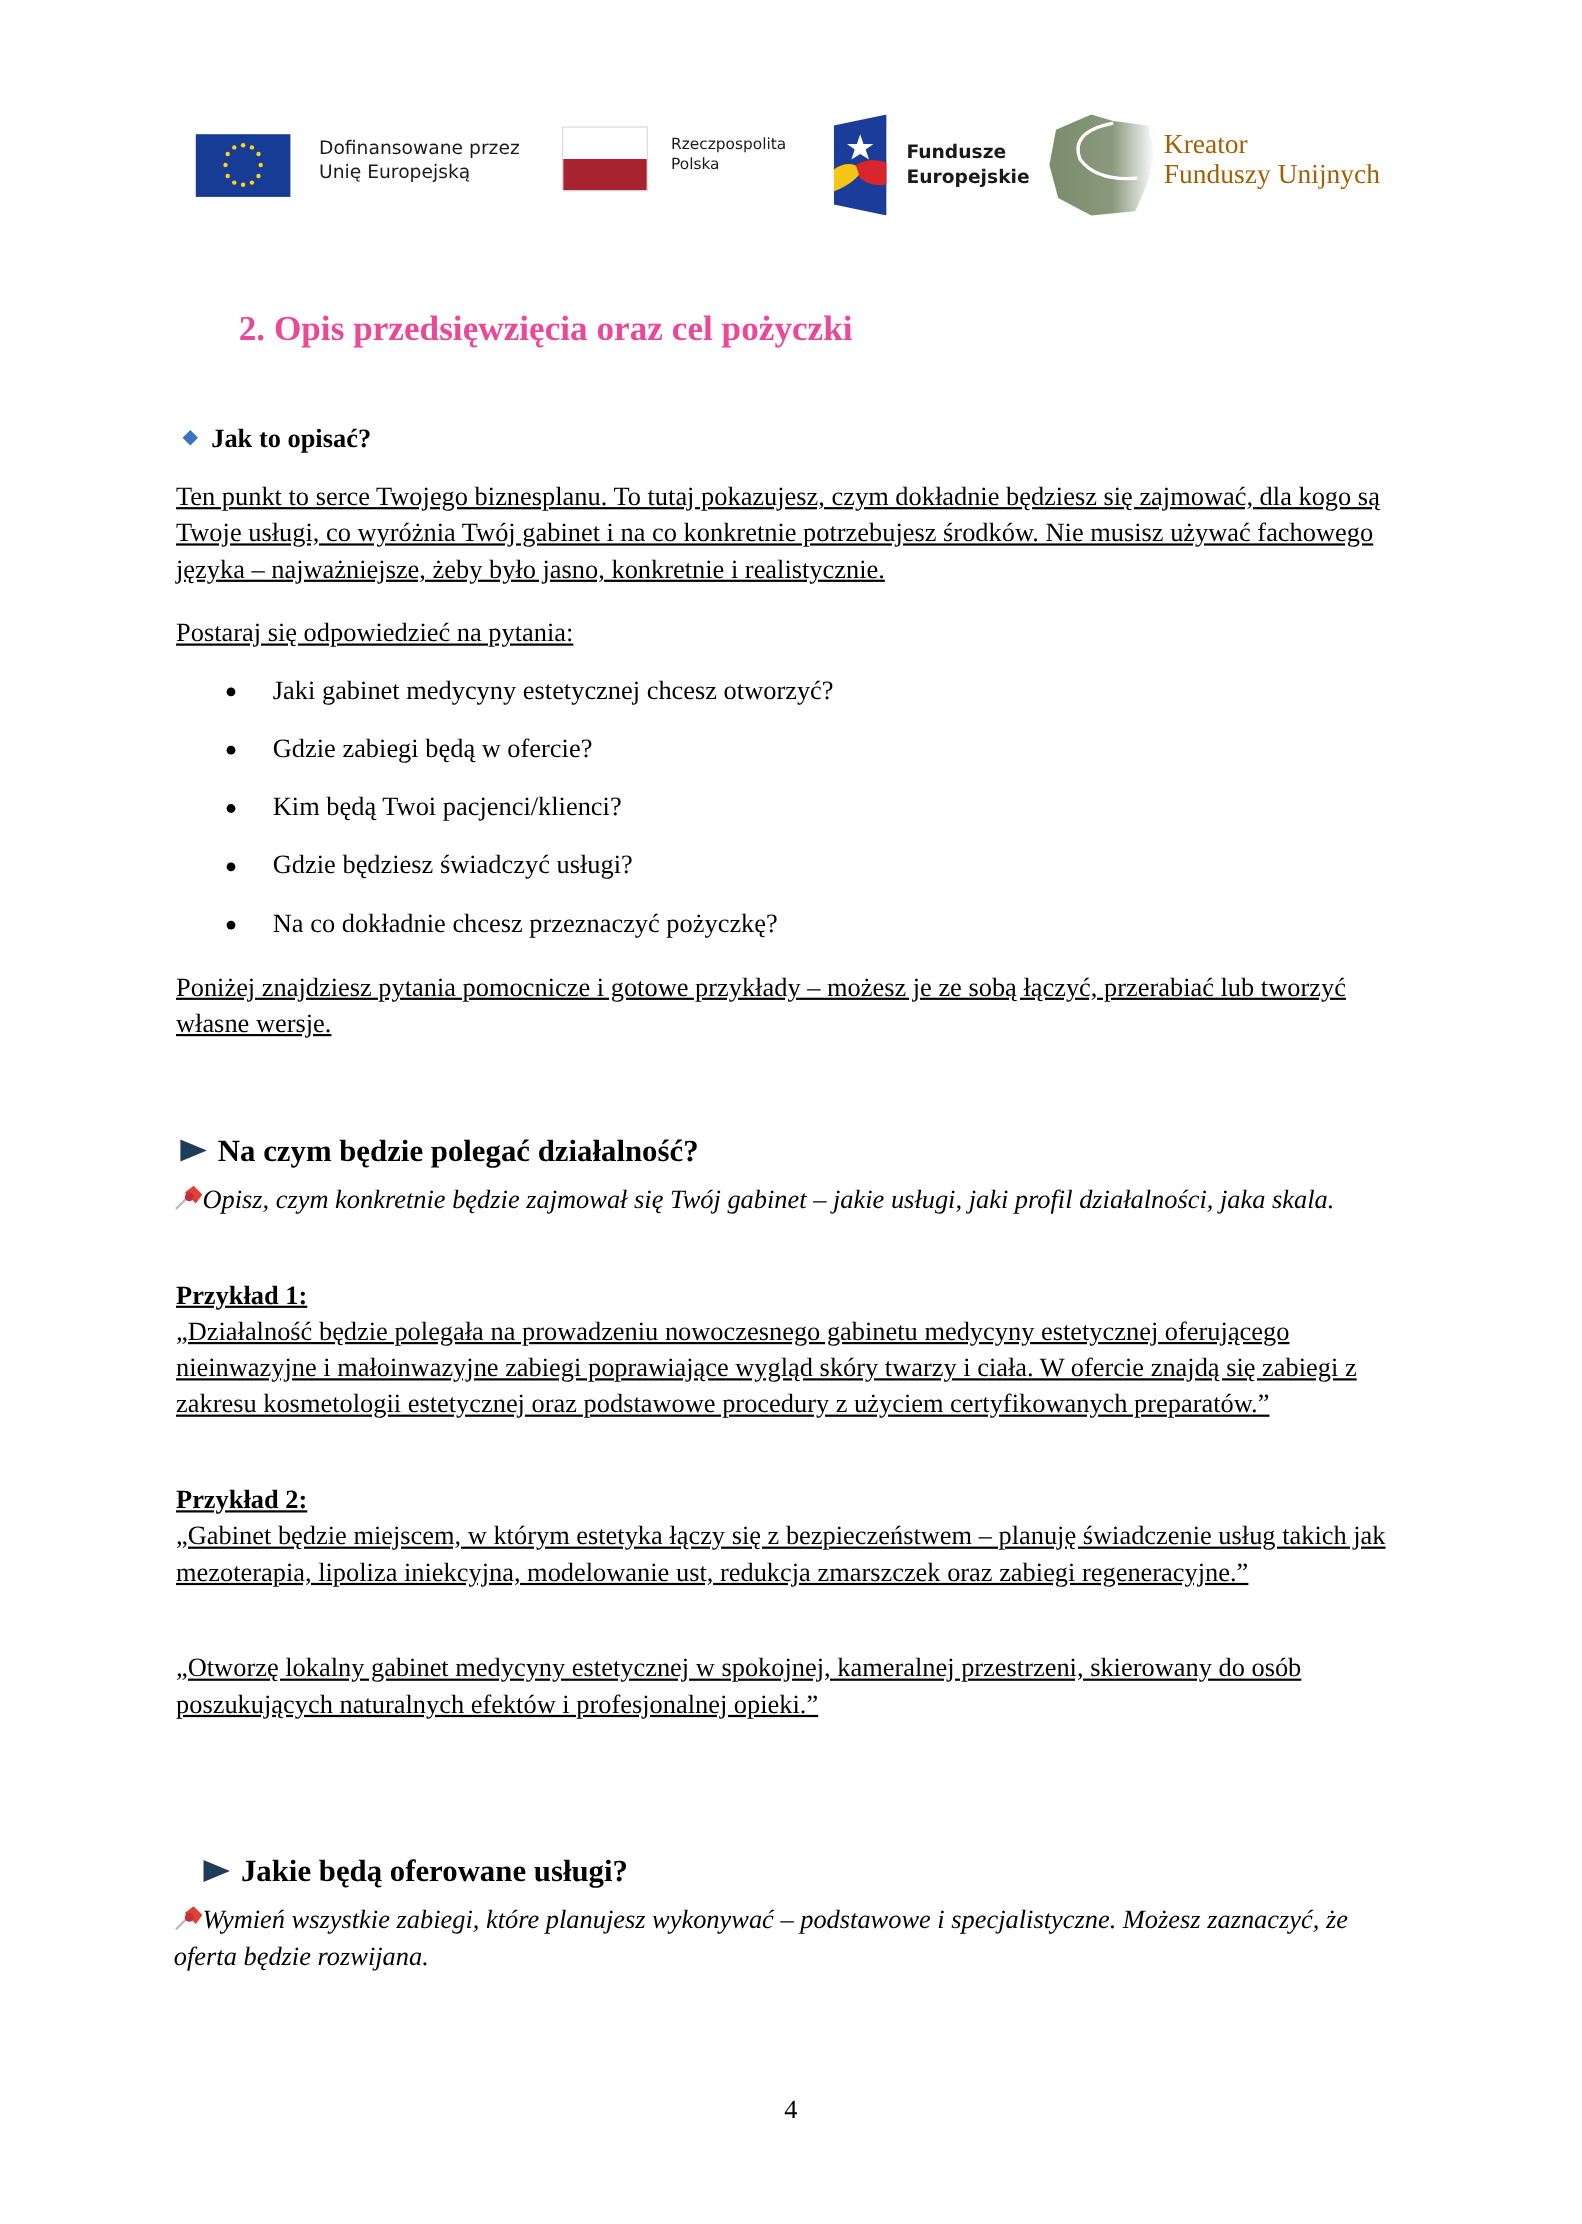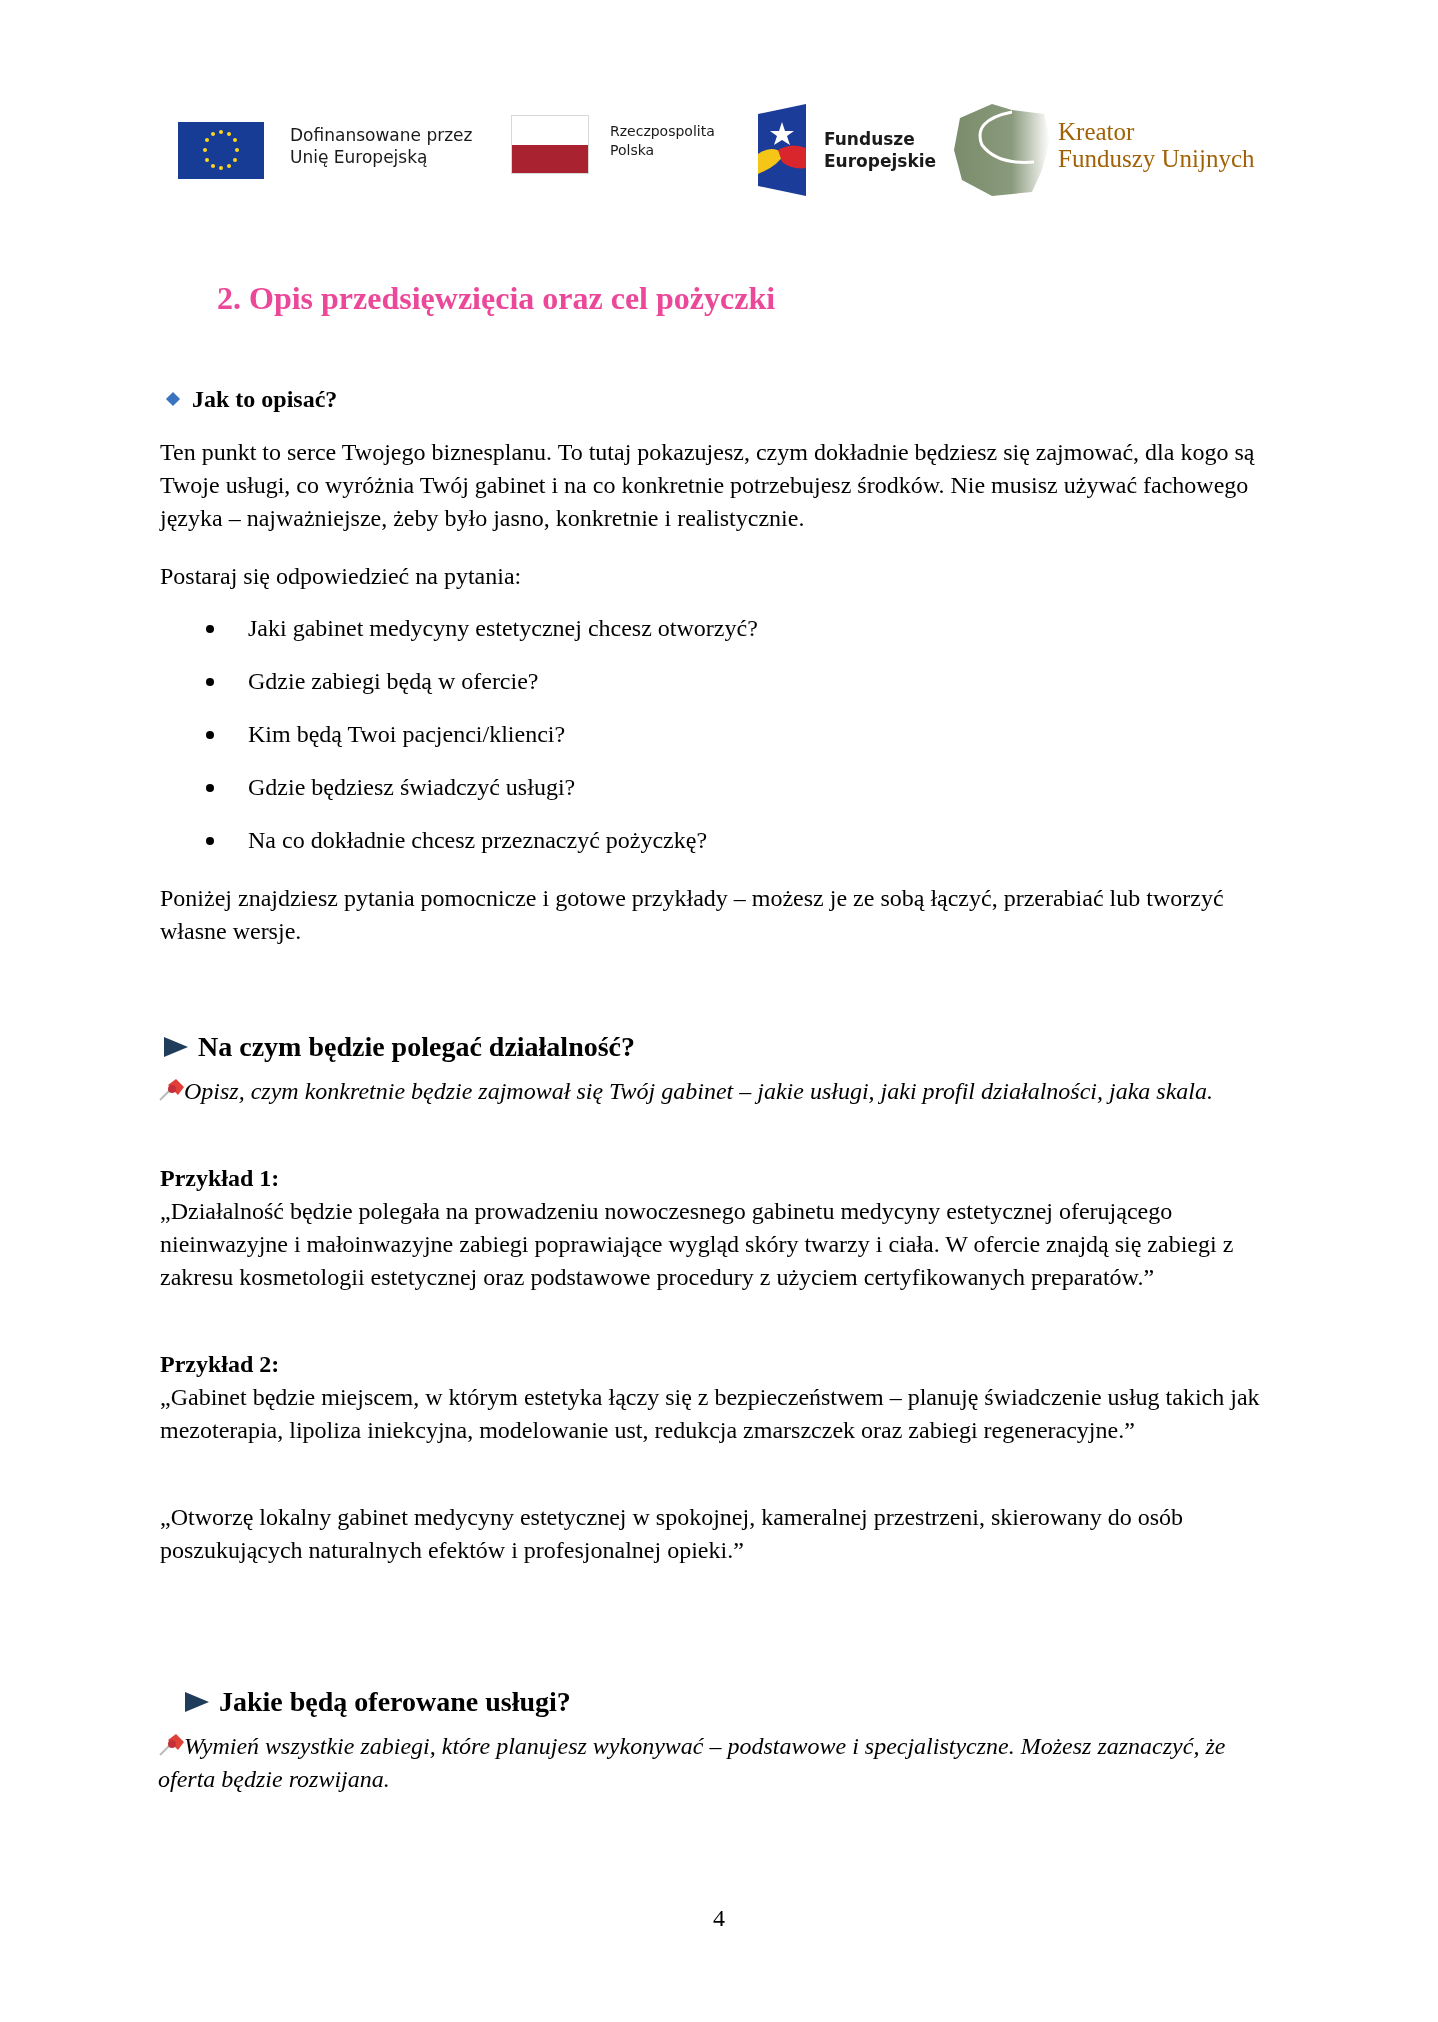--- a/index.html
+++ b/index.html
@@ -9,21 +9,21 @@
   .eu-text { position:absolute; left:112px; top:24px; font-family:"DejaVu Sans", sans-serif; font-size:17px; line-height:22px; text-align:left; width:198px; color:#1a1a1a; }
   .pl-flag { position:absolute; left:333px; top:15px; width:76px; height:57px; border:1px solid #d8d8d8; background:linear-gradient(#fff 0 50%, #a8232f 50% 100%); }
   .pl-text { position:absolute; left:432px; top:22px; font-family:"DejaVu Sans", sans-serif; font-size:14px; line-height:19px; color:#1a1a1a; }
   .fe-logo { position:absolute; left:580px; top:4px; width:48px; height:92px; }
   .fe-text { position:absolute; left:646px; top:28px; font-family:"DejaVu Sans", sans-serif; font-size:17px; line-height:22px; font-weight:bold; color:#1a1a1a; }
   .kfu-logo { position:absolute; left:774px; top:0px; width:104px; height:100px; }
   .kfu-text { position:absolute; left:880px; top:18px; font-family:"Liberation Serif", serif; font-size:25px; line-height:27px; color:#a16207; }
   .h2 { position:absolute; left:205px; top:268px; font-size:32px; font-weight:bold; color:#ec4899; margin:12px; }
   .subhead { position:absolute; left:168px; top:386px; font-size:24px; font-weight:bold; }
   .diamond { display:inline-block; width:10px; height:10px; background:#3a73c0; transform:rotate(45deg); margin-right:14px; position:relative; top:-3px; }
-  .p { position:absolute; left:160px; width:1130px; font-size:24px; line-height:33px; margin:0; }
+  .p { position:absolute; left:160px; width:1130px; font-size:24px; line-height:33px; margin:0;text-decoration:underline; }
   ul.q { position:absolute; left:160px; top:612px; margin:0; padding:0; list-style:none; font-size:24px; }
   ul.q li { height:53px; line-height:33px; position:relative; padding-left:88px; }
   ul.q li::before { content:""; position:absolute; left:46px; top:13px; width:8px; height:8px; border-radius:50%; background:#000; }
   .h3 { position:absolute; left:160px; font-size:28px; color:#000000; margin:4px; }
   .arrow { display:inline-block; width:0; height:0; border-top:10px solid transparent; border-bottom:10px solid transparent; border-left:24px solid #1f3c5a; margin-right:10px; position:relative; top:1px; }
   .hint { position:absolute; left:158px; width:1130px; font-size:24px; line-height:33px; font-style:italic; margin:0; }
   .pin { display:inline-block; width:26px; height:22px; position:relative; top:2px; }
   .ex-label { font-weight:bold; }
   .page-num { position:absolute; left:0; right:0; top:1905px; text-align:center; font-size:24px; }
 </style>

